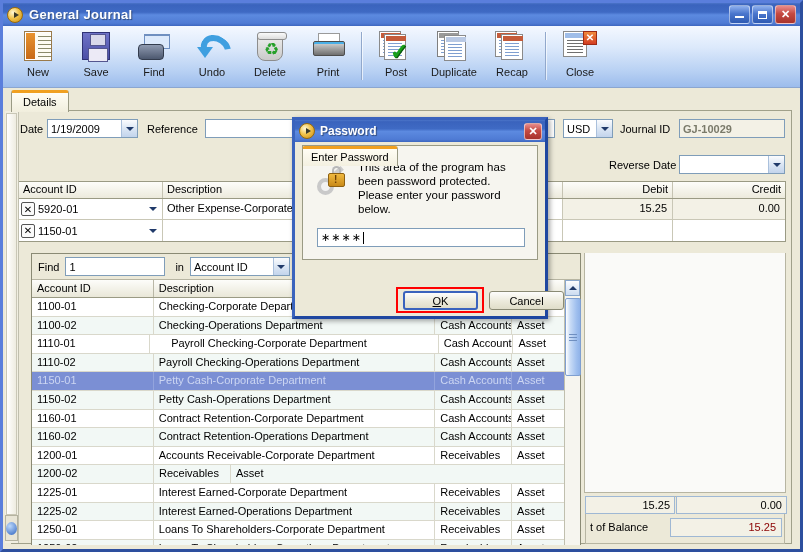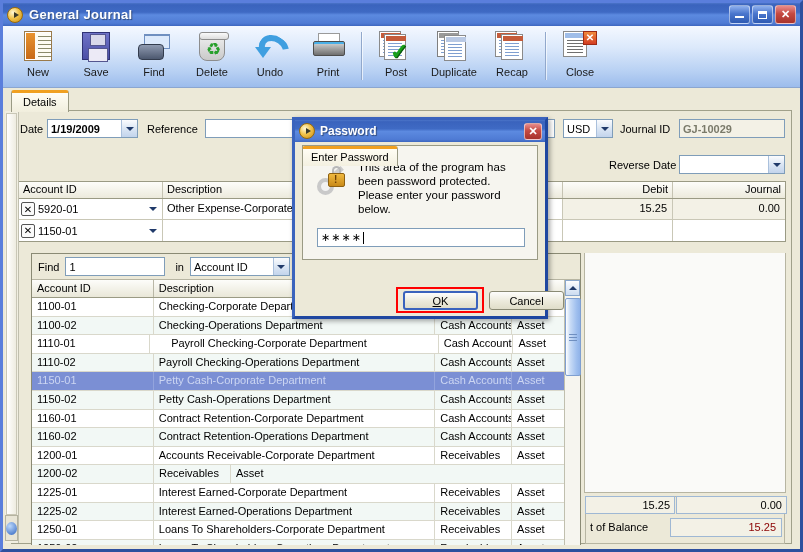--- a/index.html
+++ b/index.html
@@ -310,29 +310,29 @@
       <div class="lbl">Save</div>
     </div>
     <div class="tool">
       <div class="glyph">
           <div class="ic-find" style="position:absolute;left:1px;top:3px;"></div>
         </div>
       <div class="lbl">Find</div>
     </div>
     <div class="tool">
       <div class="glyph">
+          <div class="ic-undo" style="position:absolute;left:1px;top:2px;"></div>
+        </div>
+      <div class="lbl">Undo</div>
+    </div>
+    <div class="tool">
+      <div class="glyph">
           <div class="bin" style="position:absolute;left:4px;top:2px;"></div>
         </div>
       <div class="lbl">Delete</div>
-    </div>
-    <div class="tool">
-      <div class="glyph">
-          <div class="ic-undo" style="position:absolute;left:1px;top:2px;"></div>
-        </div>
-      <div class="lbl">Undo</div>
     </div>
     <div class="tool">
       <div class="glyph">
           <div class="ic-print" style="position:absolute;left:1px;top:2px;"></div>
         </div>
       <div class="lbl">Print</div>
     </div>
     <div class="tool-sep"></div>
     <div class="tool">
       <div class="glyph ic-post">
@@ -387,21 +387,21 @@
     </div>
   </div>
 
   <div class="body-area">
     <div class="tabstrip">
       <span class="tab">Details</span>
     </div>
     <div class="panel">
 
       <div style="position:absolute;left:8px;top:12px;" class="lbl">Date</div>
-      <div class="combo" style="position:absolute;left:35px;top:8px;width:91px;font-weight:bold;">
+      <div class="combo" style="position:absolute;left:35px;top:8px;width:91px;">
         <div class="val">1/19/2009</div>
         <div class="arrow">
             <i class="chev"></i>
           </div>
       </div>
       <div style="position:absolute;left:135px;top:12px;" class="lbl">Reference</div>
       <div class="fld" style="position:absolute;left:193px;top:8px;width:350px;"></div>
 
       <div class="combo" style="position:absolute;left:551px;top:8px;width:50px;">
         <div class="val">USD</div>
@@ -418,21 +418,21 @@
         <div class="arrow">
             <i class="chev"></i>
           </div>
       </div>
 
       <div style="position:absolute;left:6px;top:70px;width:768px;border:1px solid #9a9a84;background:#fff;">
         <div class="grid-head">
           <div class="cell" style="width:144px;">Account ID</div>
           <div class="cell" style="width:400px;">Description</div>
           <div class="cell num" style="width:110px;">Debit</div>
-          <div class="cell num" style="width:112px;border-right:none;">Journal</div>
+          <div class="cell num" style="width:112px;border-right:none;">Credit</div>
         </div>
 
         <div style="display:flex;height:21px;border-bottom:1px solid #c9c7b6;">
           <div style="width:144px;display:flex;align-items:center;border-right:1px solid #c9c7b6;padding:0 2px;">
             <span style="width:14px;height:14px;border:1px solid #555;display:flex;align-items:center;justify-content:center;font-size:10px;border-radius:2px;background:#fbfbfb;">✕</span>
             <span style="font-size:11px;margin-left:3px;flex:1;">5920-01</span>
             <span style="width:15px;display:flex;align-items:center;justify-content:center;">
                 <i class="chev"></i>
               </span>
           </div>

